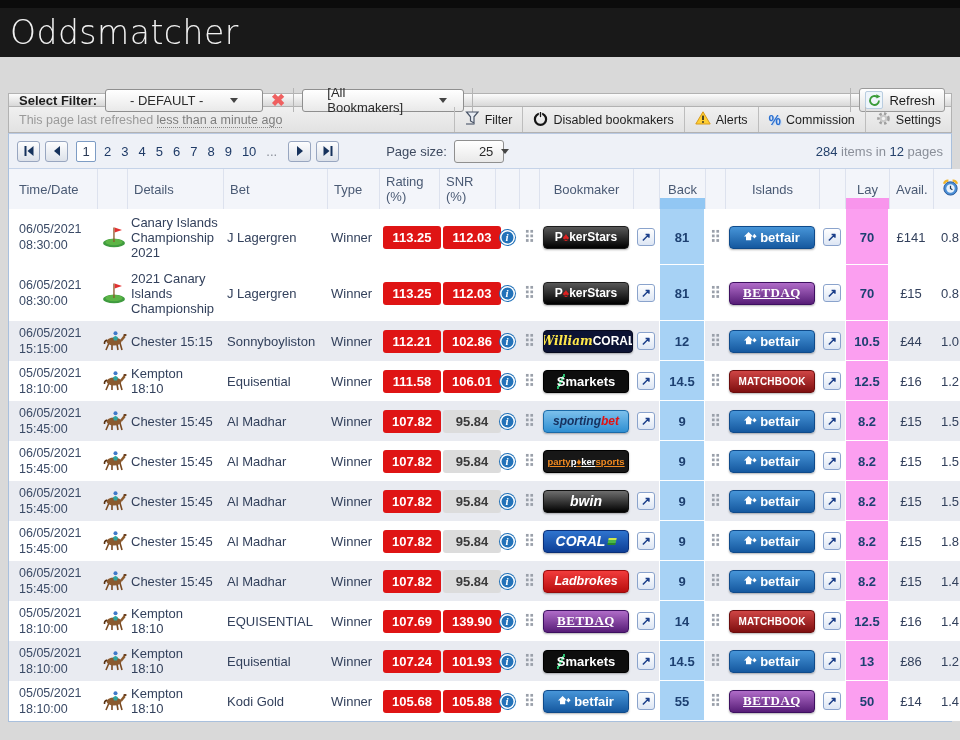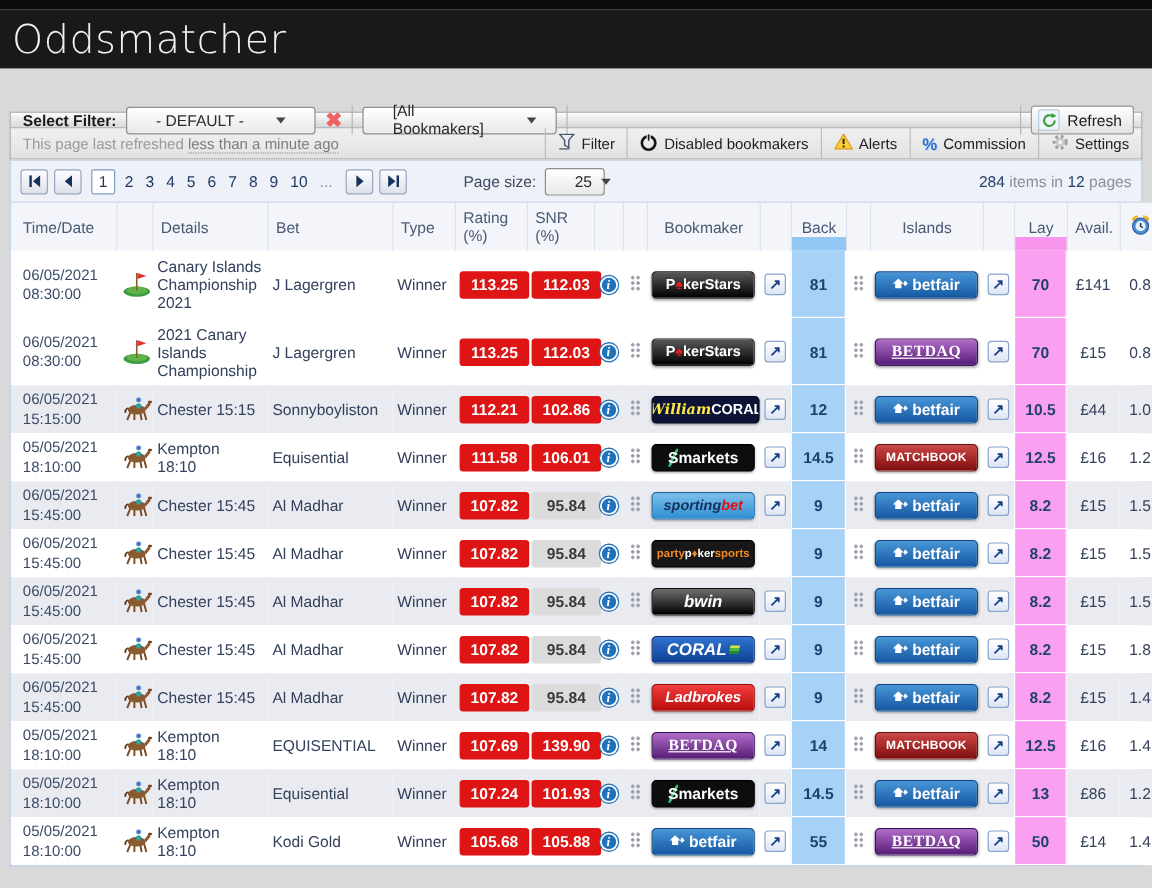--- a/index.html
+++ b/index.html
@@ -73,21 +73,21 @@
   .bm-sportingbet { background:linear-gradient(#7cc0ec,#2f8fd2); border:1px solid #1a6aa8; }
   .bm-partypoker { background:#171717; border:1px solid #000; }
   .bm-bwin { background:linear-gradient(#6e6e6e,#000); border:1px solid #111; font-size:14px; }
   .bm-coral { background:linear-gradient(#2f74cf,#0e3f96); border:1px solid #0a2f78; font-size:14px; }
   .bm-ladbrokes { background:linear-gradient(#f23c3c,#b80d0d); border:1px solid #9a0a0a; font-size:12.5px; }
   .bm-betfair { background:linear-gradient(#4795d8,#15589f); border:1px solid #0f4a8a; font-size:13px; }
   .bm-matchbook { background:linear-gradient(#cf4545,#7e0f0f); border:1px solid #6a0c0c; }
   .p-ital { font-style:italic; }
   .p-serif { font-family:"Liberation Serif",serif; text-decoration:underline; letter-spacing:0.5px; font-size:13px; }
   .p-script { font-family:"DejaVu Serif",serif; font-style:italic; font-weight:bold; }
-  .p-tiny { font-size:9.5px; }
+  .p-tiny { font-size:9.5px;text-decoration:underline; }
   .p-narrow { font-size:10px; letter-spacing:0.2px; }
   .p-sslash { background:linear-gradient(115deg,transparent 42%,#2fbf71 42%,#2fbf71 58%,transparent 58%); }
   .p-flag { width:8px; height:7px; display:inline-block; margin-left:3px; background:linear-gradient(180deg,#cfe84a 0 33%,#4ab84a 33% 66%,#2a8a2a 66%); transform:skewX(-12deg); }
 </style>
 </head>
 <body>
 
 <div class="topstrip"></div>
 <header class="appbar">
   <h1>Oddsmatcher</h1>

